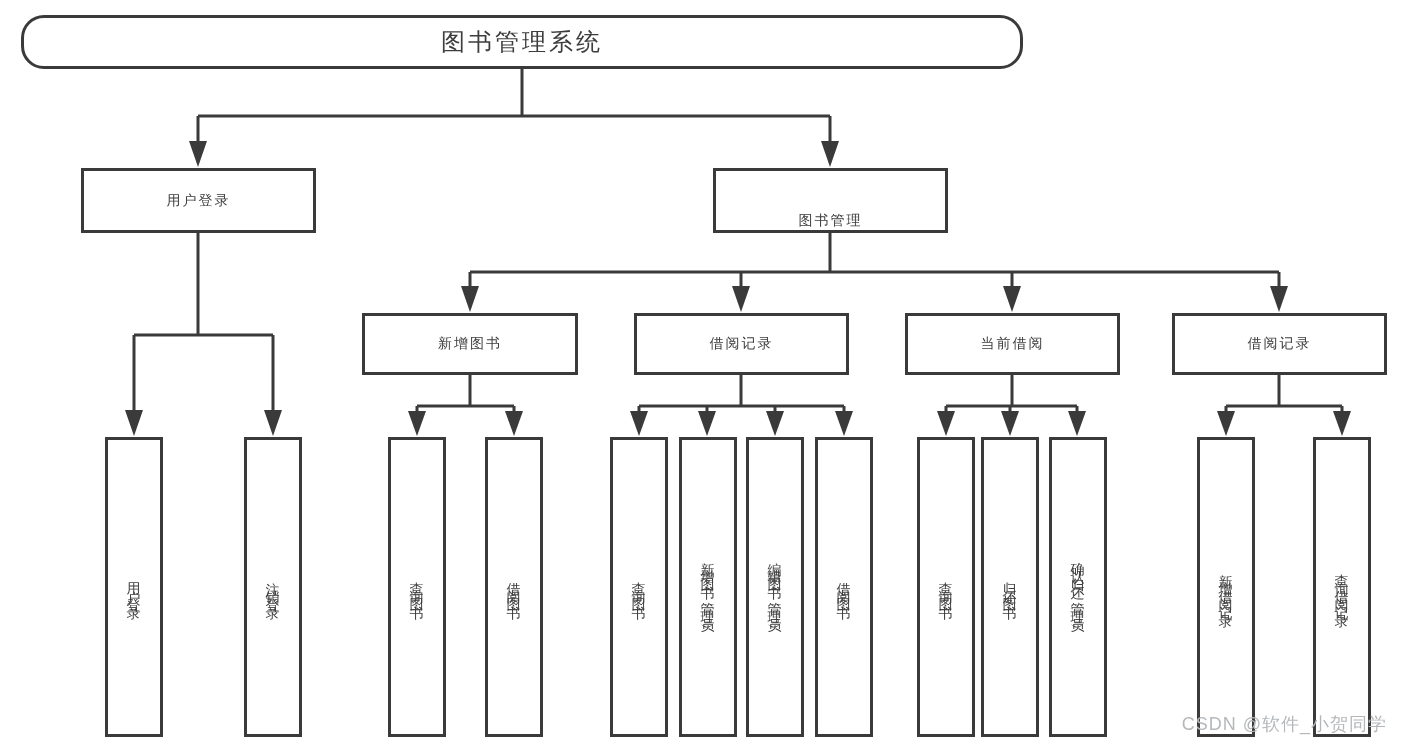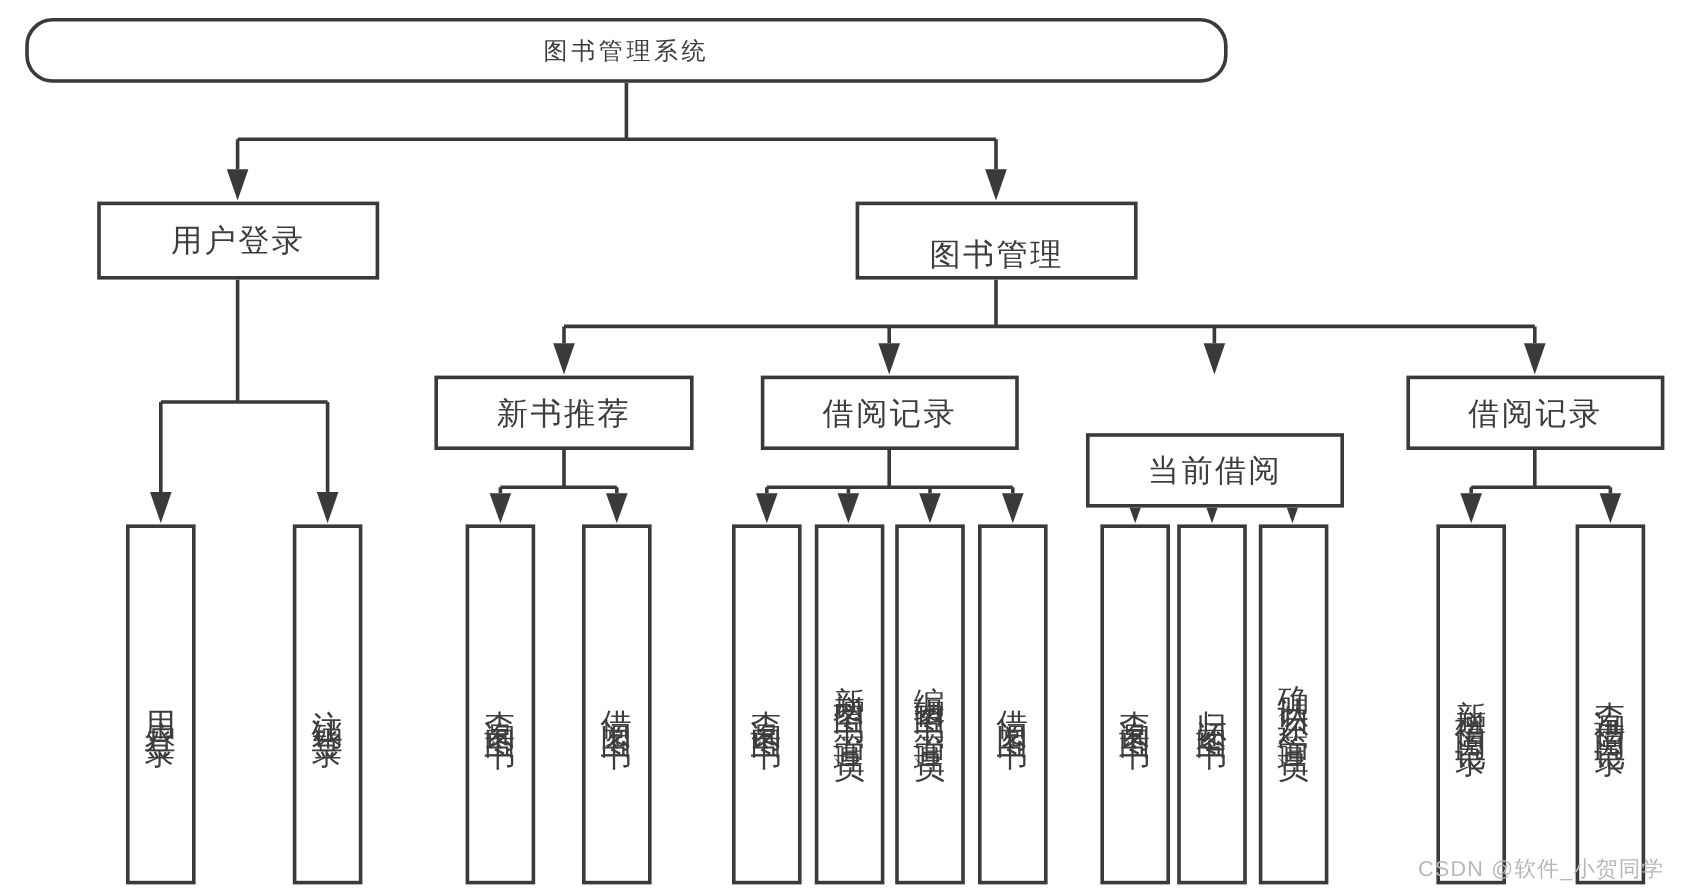--- a/index.html
+++ b/index.html
@@ -37,26 +37,26 @@
   }
   .box {
     position: absolute;
     box-sizing: border-box;
     border: 3px solid var(--line);
     background: var(--background);
     display: flex;
     align-items: center;
     justify-content: center;
     color: var(--text);
-    font-size: 26px;
+    font-size: 14px;
     letter-spacing: 2px;
     z-index: 2;
     white-space: nowrap;
   }
-  .box.root { font-size: 20px; letter-spacing: 3px; border-radius: 23px; }
+  .box.root { font-size: 24px; letter-spacing: 3px; border-radius: 23px; }
   .vbox span {
     writing-mode: vertical-rl;
     text-orientation: mixed;
     letter-spacing: 8px;
     line-height: 1;
   }
   .watermark {
     position: absolute;
     top: 712px;
     right: 18px;
@@ -120,26 +120,26 @@
   </div>
 
   <div class="box" style="left:81px; top:168px; width:235px; height:65px;">
     <span>用户登录</span>
   </div>
   <div class="box" style="left:713px; top:168px; width:235px; height:65px;align-items:flex-end;">
     <span>图书管理</span>
   </div>
 
   <div class="box" style="left:362px; top:313px; width:216px; height:62px;">
-    <span>新书推荐</span>
+    <span>新增图书</span>
   </div>
   <div class="box" style="left:634px; top:313px; width:215px; height:62px;">
     <span>借阅记录</span>
   </div>
-  <div class="box" style="left:905px; top:313px; width:215px; height:62px;margin-top:48px;">
+  <div class="box" style="left:905px; top:313px; width:215px; height:62px;">
     <span>当前借阅</span>
   </div>
   <div class="box" style="left:1172px; top:313px; width:215px; height:62px;">
     <span>借阅记录</span>
   </div>
 
   <div class="box vbox" style="left:105px; top:437px; width:58px; height:300px;">
     <span>用户登录</span>
   </div>
   <div class="box vbox" style="left:244px; top:437px; width:58px; height:300px;">

